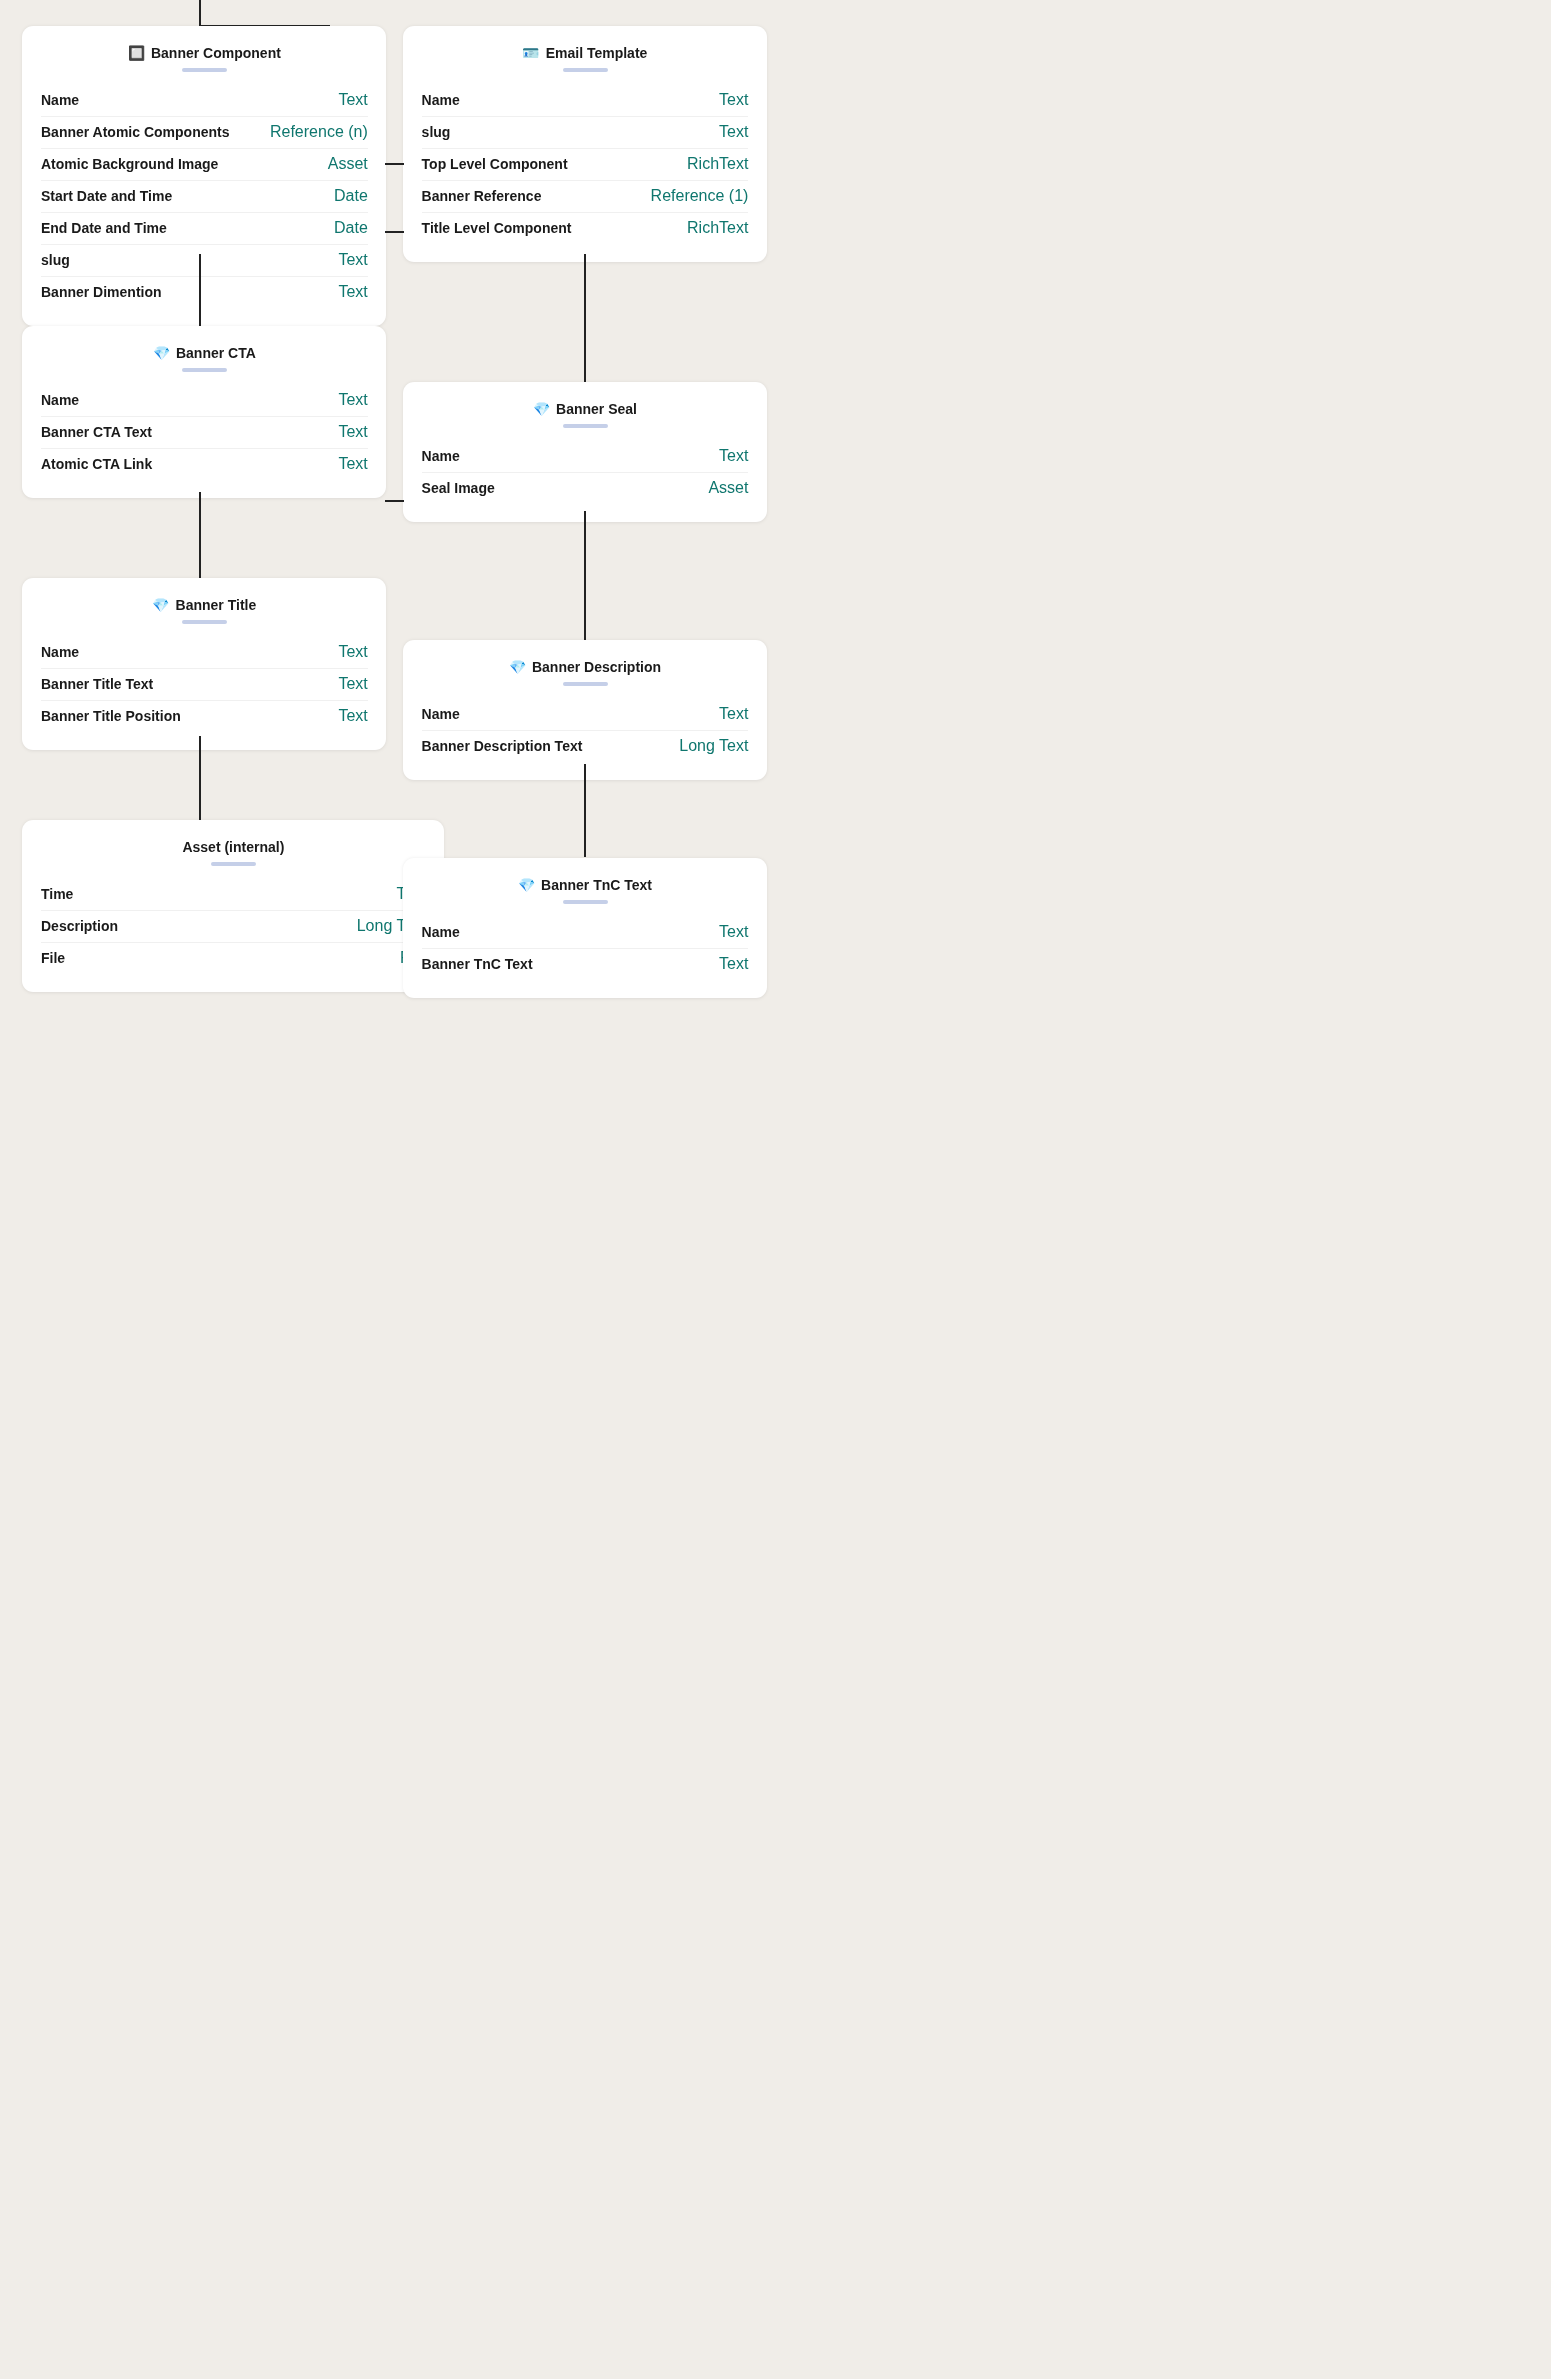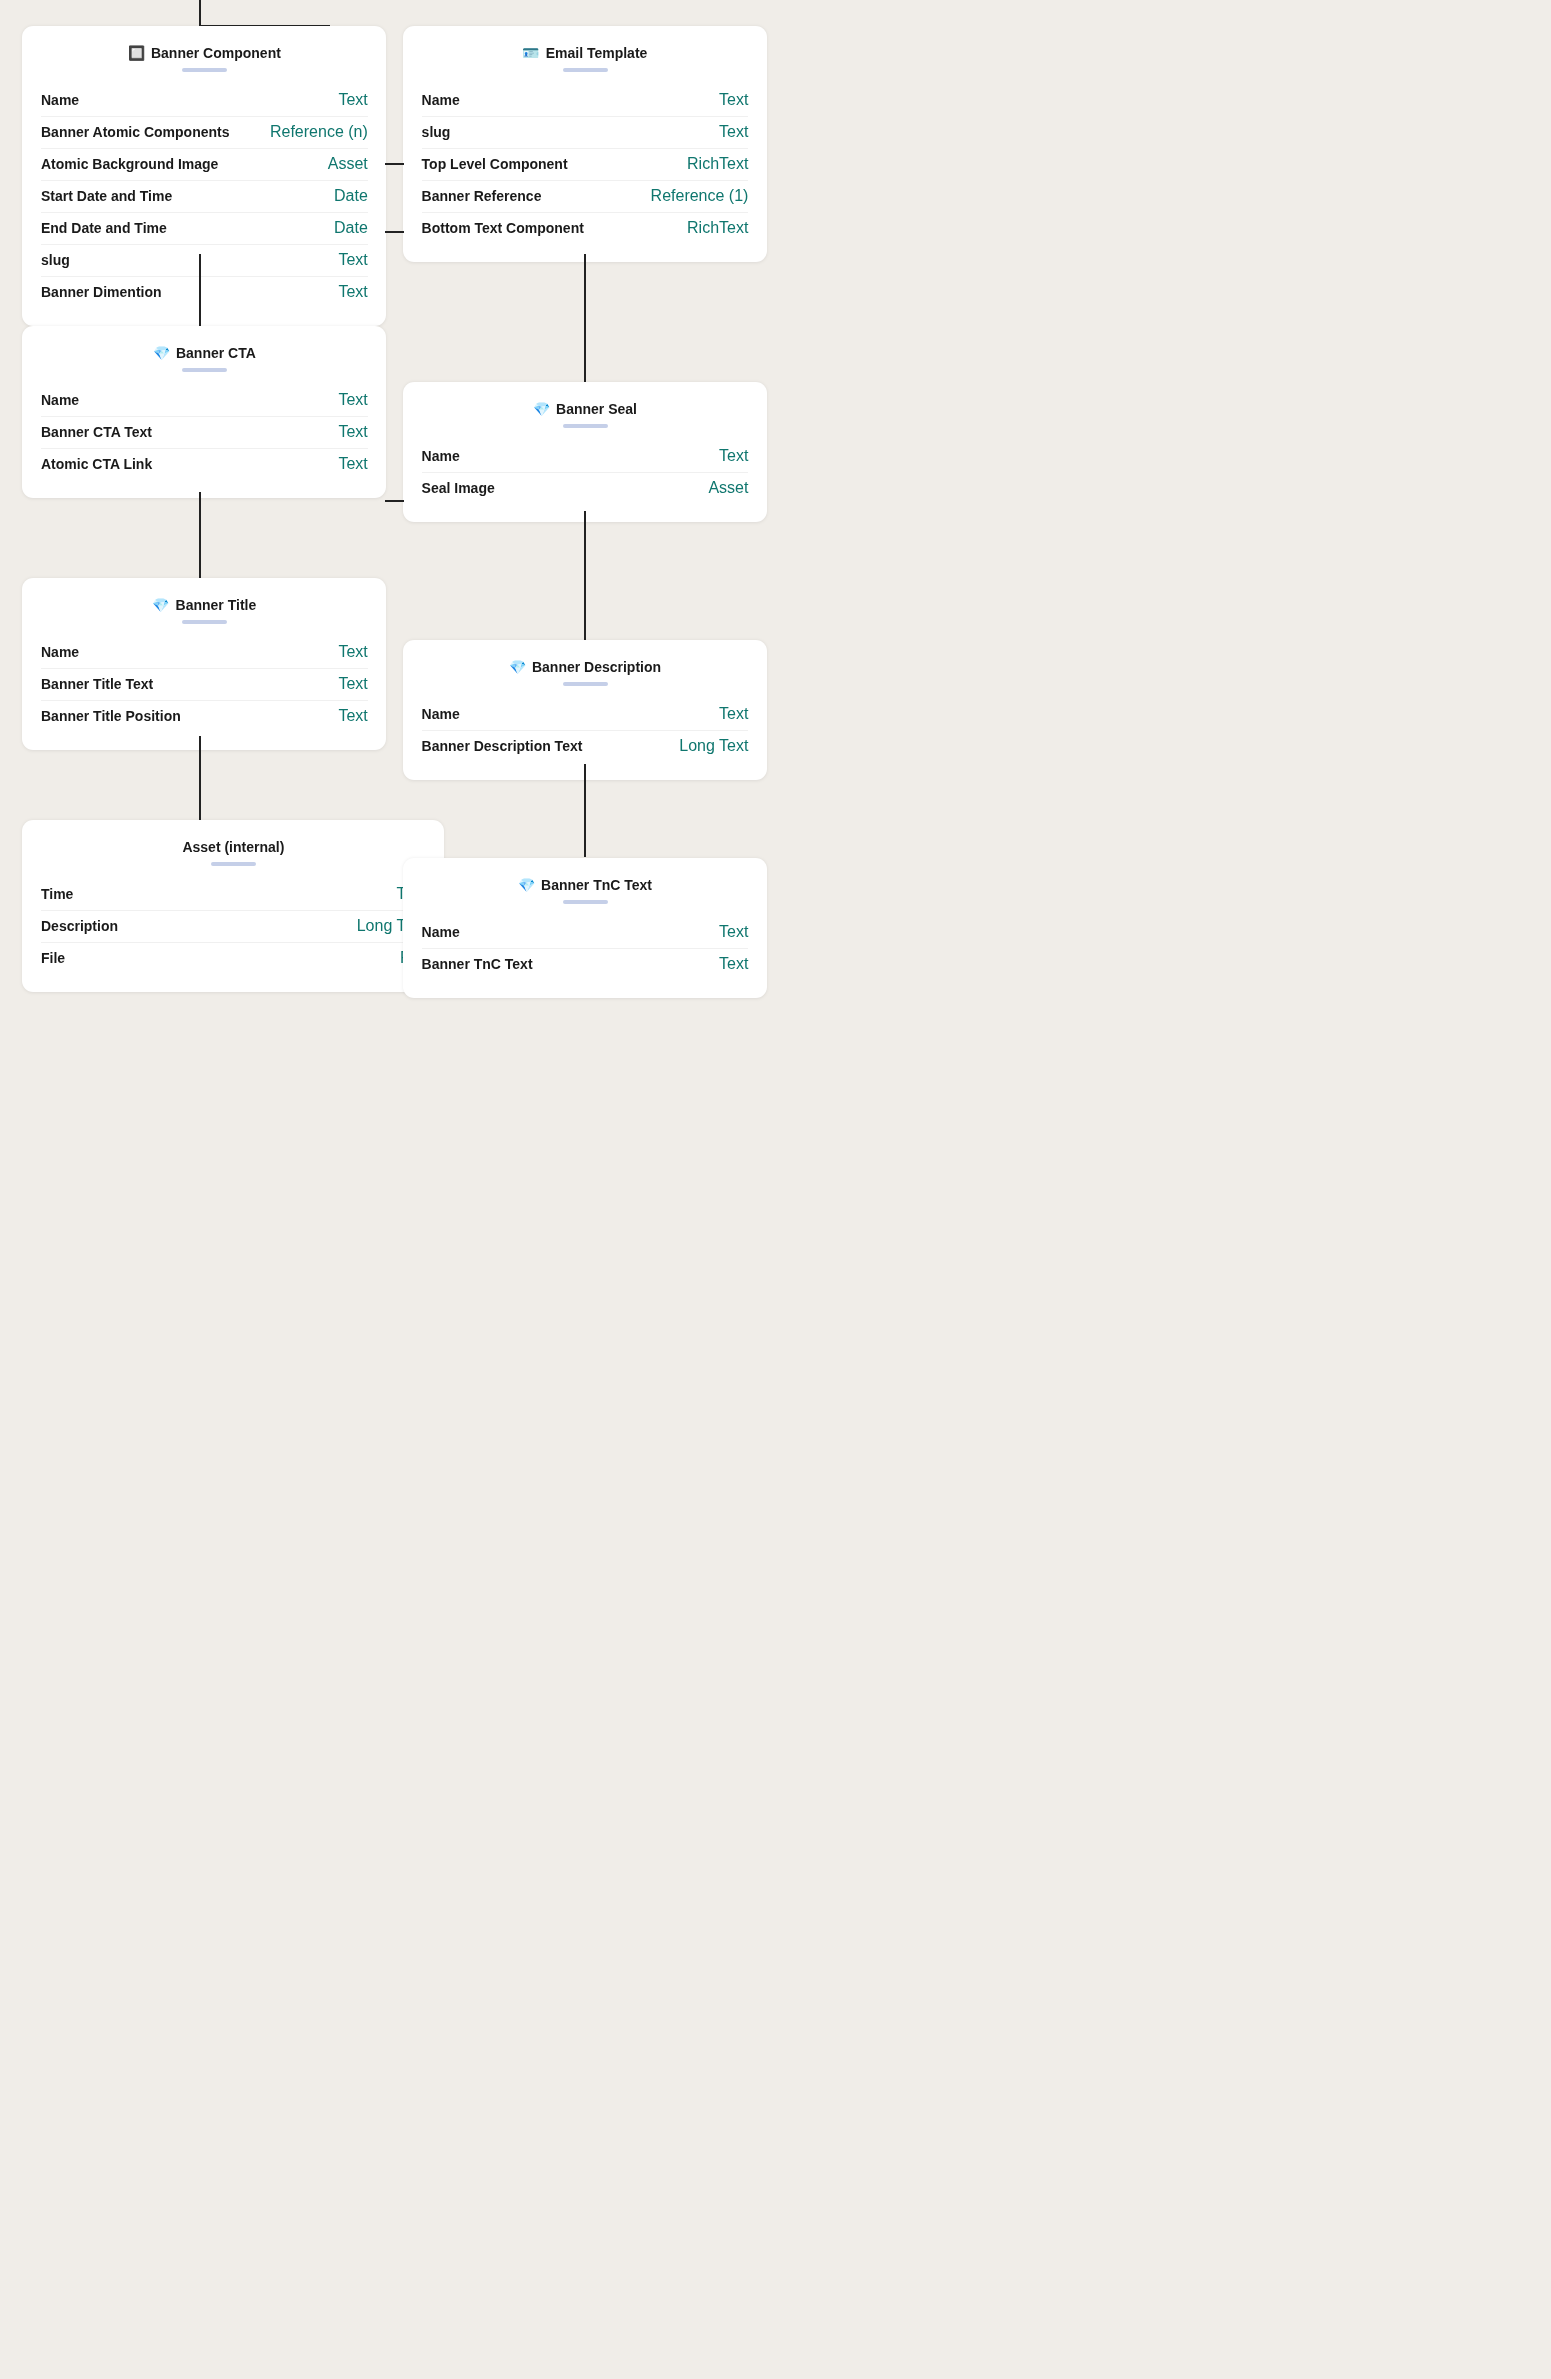--- a/index.html
+++ b/index.html
@@ -162,21 +162,21 @@
       </div>
       <div class="field-row">
         <span class="field-name">Top Level Component</span>
         <span class="field-type">RichText</span>
       </div>
       <div class="field-row">
         <span class="field-name">Banner Reference</span>
         <span class="field-type">Reference (1)</span>
       </div>
       <div class="field-row">
-        <span class="field-name">Bottom Text Component</span>
+        <span class="field-name">Title Level Component</span>
         <span class="field-type">RichText</span>
       </div>
     </div>
   </div>
 
   <div class="connector connector-h" style="left: 385px; top: 163px; width: 18.6px;"></div>
   <div class="connector connector-h" style="left: 385px; top: 231px; width: 18.6px;"></div>
 
   <div class="connector connector-v arrow-down" style="left: 199px; top: 254px; height: 73px;"></div>
 

